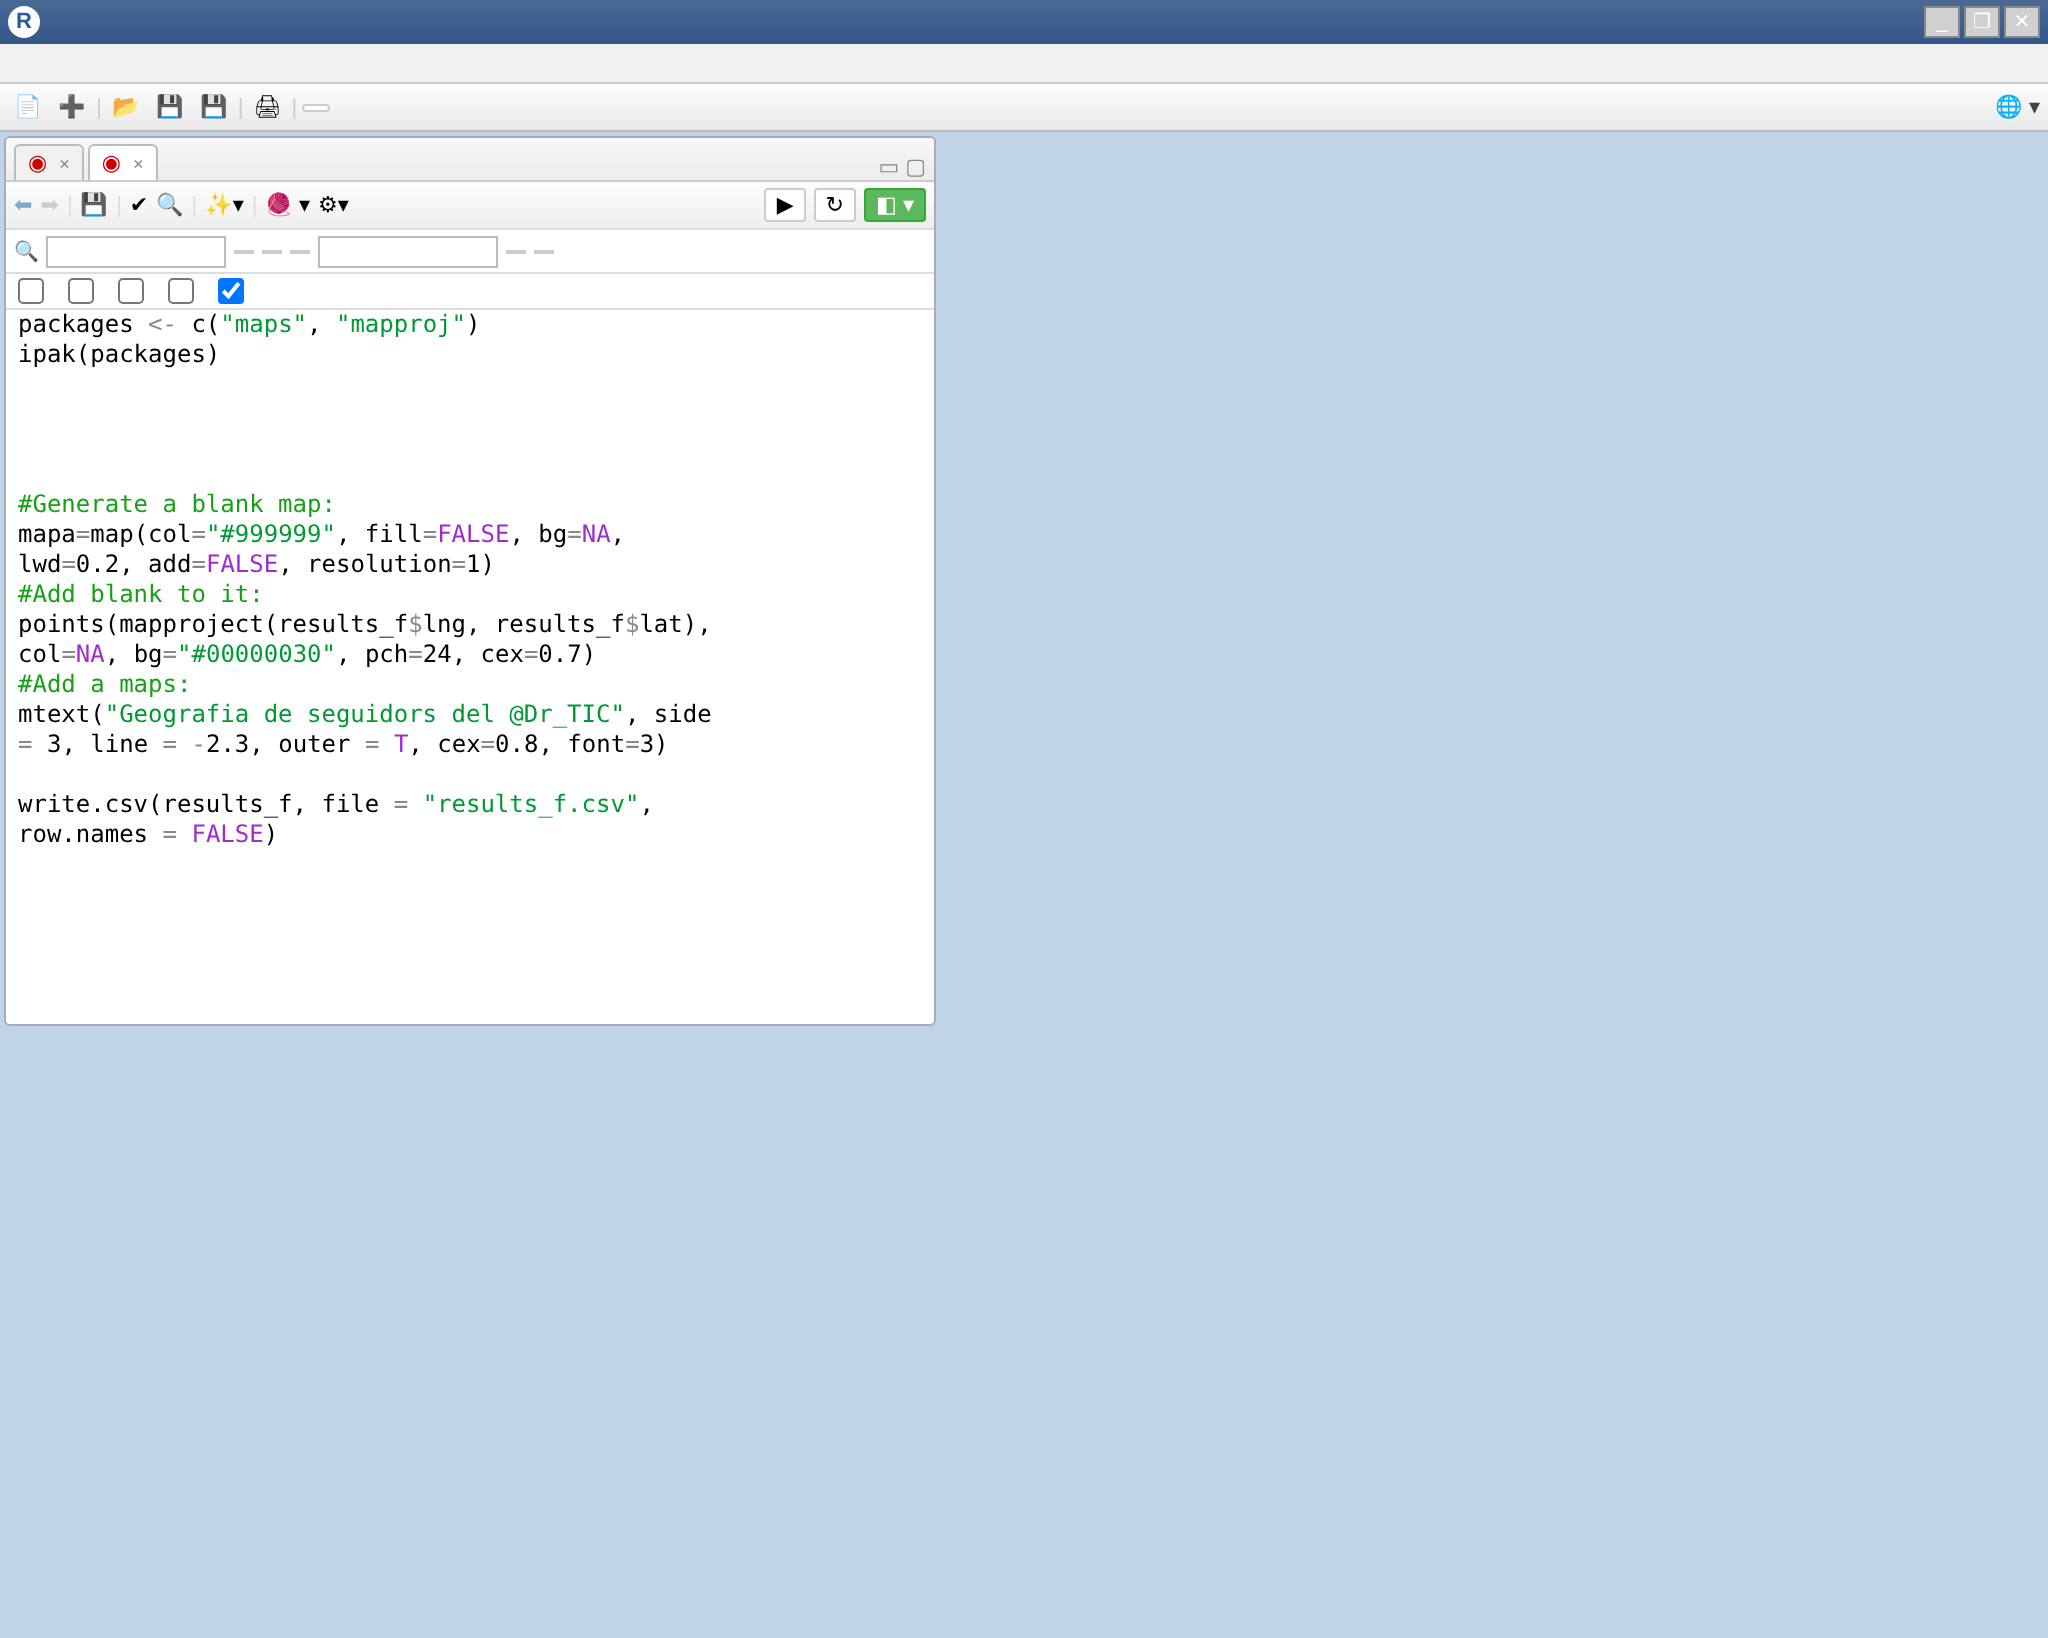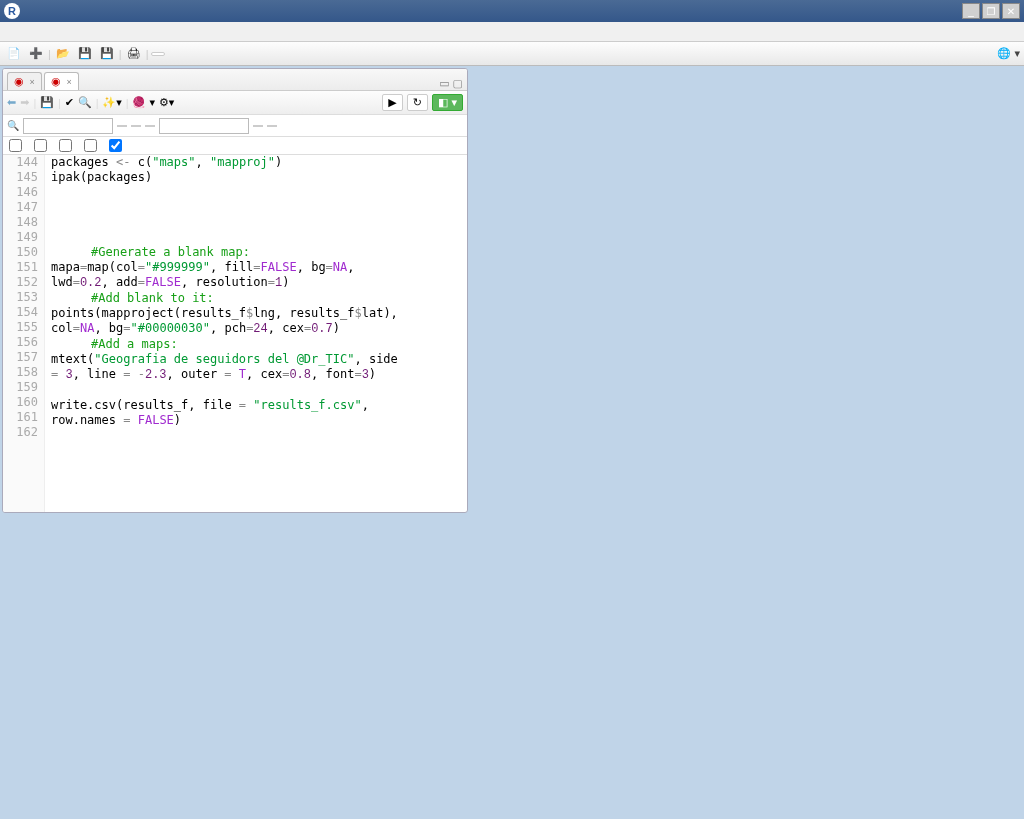--- a/index.html
+++ b/index.html
@@ -38,22 +38,22 @@
 .findbar { height: 22px; border-bottom: 1px solid #ddd; display: flex; align-items: center; padding: 0 4px; gap: 4px; }
 .findbar input[type="text"] { border: 1px solid #bbb; padding: 1px 3px; font-size: 11px; }
 .findbar .sbtn { font-size: 10px; padding: 0 4px; border: 1px solid #ccc; background: #f8f8f8; }
 .findoptions { height: 18px; border-bottom: 1px solid #ddd; display: flex; align-items: center; padding: 0 6px; gap: 10px; font-size: 10px; color: #555; }
 .findoptions label { display: flex; align-items: center; gap: 2px; }
 
 .editor { flex: 1; overflow: auto; display: flex; font-family: "Lucida Console", Consolas, monospace; font-size: 12px; line-height: 15px; }
 .gutter { width: 42px; text-align: right; padding-right: 6px; color: #aaa; background: #fafafa; border-right: 1px solid #eee; }
 .code { padding-left: 6px; white-space: pre; }
 .str { color: #093; }
-.cm { color: #18a018; margin-left: 40px; }
-.num { color: #701a75; font-family: Liberation Mono, monospace; }
+.cm { color: #18a018; }
+.num { color: #000000; }
 .fa { color: #a02bcf; }
 .op { color: #888; }
 </style>
 </head>
 <body>
 
 <div class="titlebar">
   <div class="logo">R</div>
   <div class="title"></div>
   <div class="wbtns">
@@ -155,43 +155,20 @@
         <label>
             <input type="checkbox" style="">
             <span></span>
           </label>
         <label>
             <input type="checkbox" checked="" style="">
             <span></span>
           </label>
       </div>
       <div class="editor">
-        <div class="gutter">144
-145
-146
-147
-148
-149
-150
-151
-152
-
-153
-154
-
-155
-156
-
-157
-158
-
-159
-160
-161
-162</div>
         <div class="code">packages <span class="op">&lt;-</span> c(<span class="str">"maps"</span>, <span class="str">"mapproj"</span>)
 ipak(packages)
 
 
 
 
 <span class="cm">#Generate a blank map:</span>
 mapa<span class="op">=</span>map(col<span class="op">=</span><span class="str">"#999999"</span>, fill<span class="op">=</span><span class="fa">FALSE</span>, bg<span class="op">=</span><span class="fa">NA</span>,
 lwd<span class="op">=</span><span class="num">0.2</span>, add<span class="op">=</span><span class="fa">FALSE</span>, resolution<span class="op">=</span><span class="num">1</span>)
 <span class="cm">#Add blank to it:</span>

